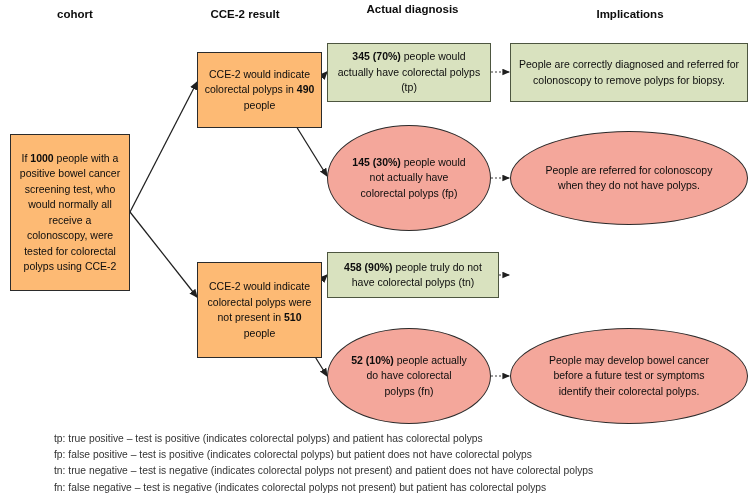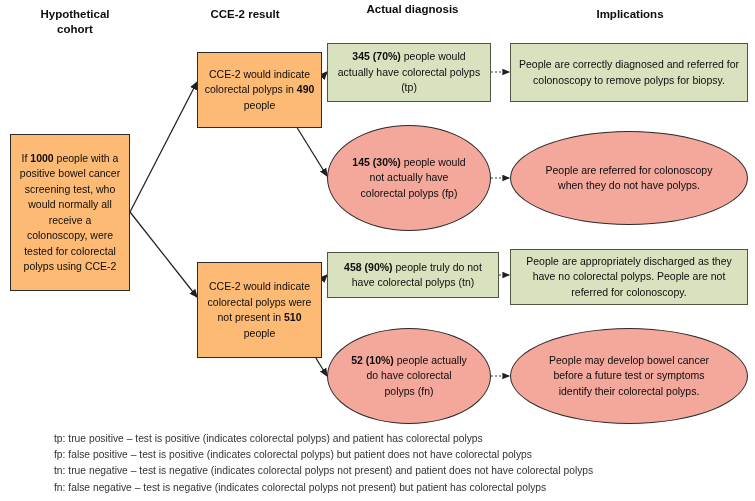--- a/index.html
+++ b/index.html
@@ -119,21 +119,20 @@
     </g>
     <g>
       <path d="M491,275 L509,275" stroke="#3a3a3a" stroke-width="1.1" stroke-dasharray="2,2" fill="none" marker-end="url(#arrowDot)"></path>
     </g>
     <g>
       <path d="M491,376 L509,376" stroke="#3a3a3a" stroke-width="1.1" stroke-dasharray="2,2" fill="none" marker-end="url(#arrowDot)"></path>
     </g>
   </svg>
 
   <div class="col-header" style="left:10px; top:7px; width:130px;">
-    <div>Hypothetical</div>
     <div>cohort</div>
   </div>
 
   <div class="col-header" style="left:165px; top:7px; width:160px;">
     <div>CCE-2 result</div>
   </div>
 
   <div class="col-header" style="left:330px; top:2px; width:165px;">
     <div>Actual diagnosis</div>
   </div>
@@ -185,23 +184,20 @@
   </div>
 
   <div class="node box green" style="left:510px; top:43px; width:238px; height:59px;">
     <span class="txt">People are correctly diagnosed and referred for colonoscopy to remove polyps for biopsy.</span>
   </div>
 
   <div class="node ellipse" style="left:510px; top:131px; width:238px; height:94px;">
     <span class="txt" style="padding:0 30px;">People are referred for colonoscopy when they do not have polyps.</span>
   </div>
 
-  <div class="node box green" style="left:510px; top:249px; width:238px; height:56px;">
-    <span class="txt">People are appropriately discharged as they have no colorectal polyps. People are not referred for colonoscopy.</span>
-  </div>
 
   <div class="node ellipse" style="left:510px; top:328px; width:238px; height:96px;">
     <span class="txt" style="padding:0 30px;">People may develop bowel cancer before a future test or symptoms identify their colorectal polyps.</span>
   </div>
 
   <div class="footnotes">
     <div class="footnote">tp: true positive – test is positive (indicates colorectal polyps) and patient has colorectal polyps</div>
     <div class="footnote">fp: false positive – test is positive (indicates colorectal polyps) but patient does not have colorectal polyps</div>
     <div class="footnote">tn: true negative – test is negative (indicates colorectal polyps not present) and patient does not have colorectal polyps</div>
     <div class="footnote">fn: false negative – test is negative (indicates colorectal polyps not present)  but patient has colorectal polyps</div>

